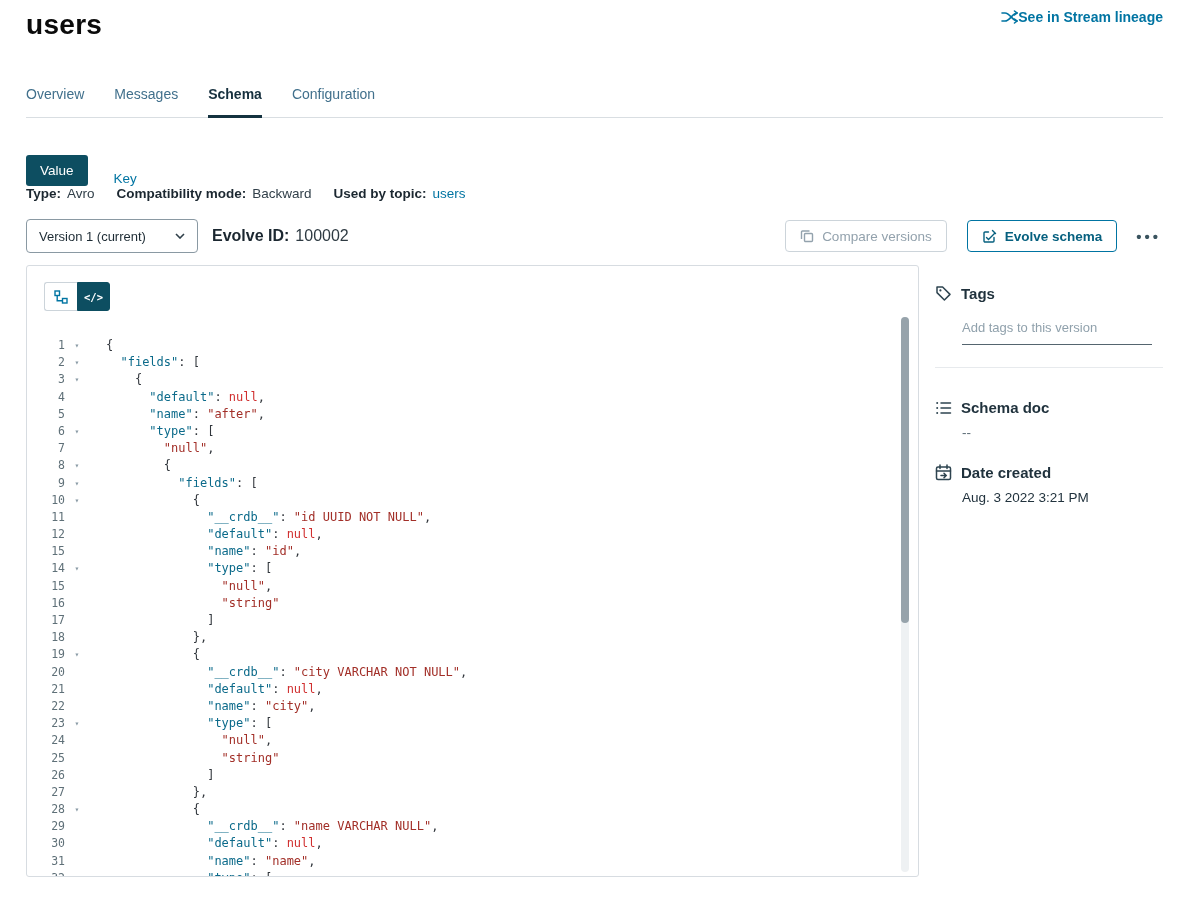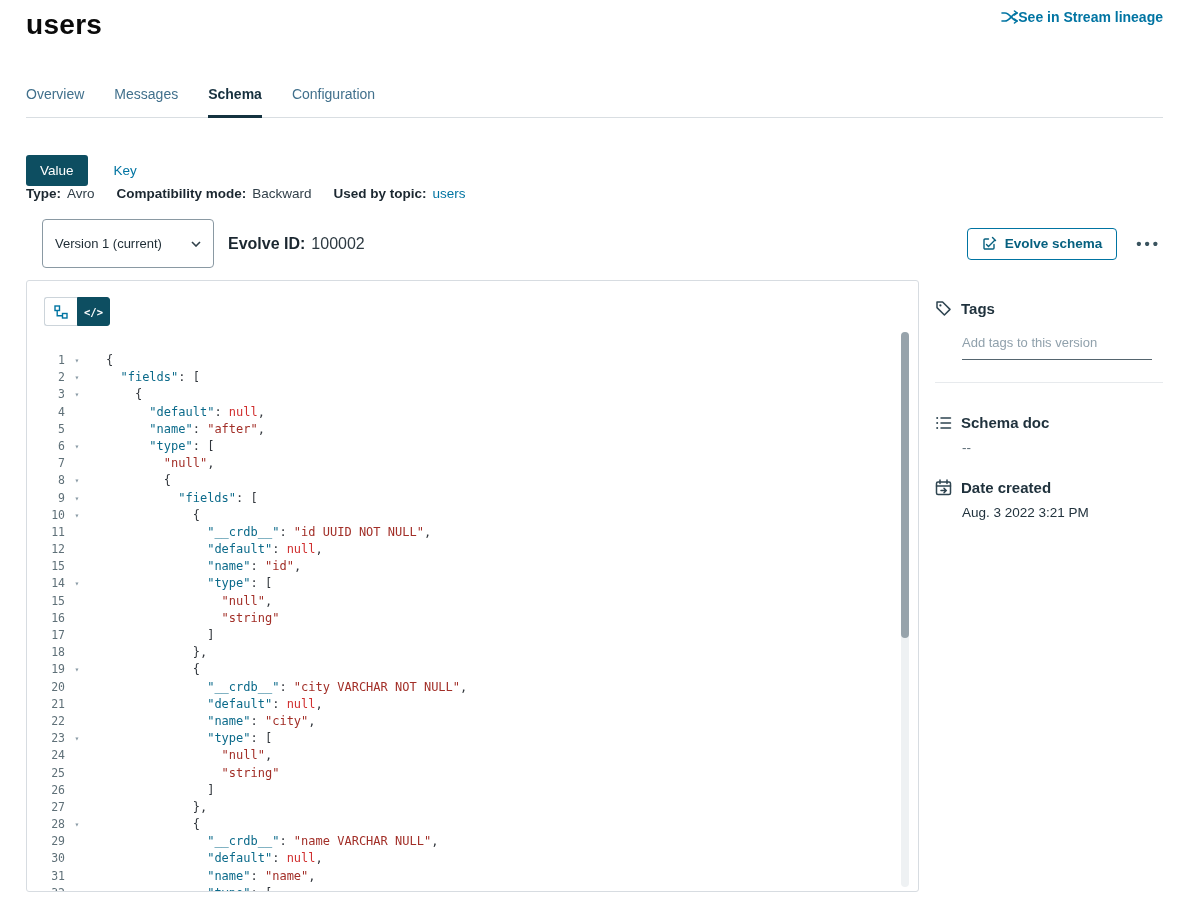--- a/index.html
+++ b/index.html
@@ -14,36 +14,36 @@
   .title { font-size:28px; font-weight:700; color:#0b0b0b; letter-spacing:.3px; }
   .lineage { display:flex; align-items:center; gap:0; color:var(--accent);
     font-size:14px; font-weight:600; cursor:pointer; text-decoration:none; }
 
   
   .tabbar { display:flex; gap:30px; margin-top:45px; border-bottom:1px solid #d9dee2; }
   .tab { padding-bottom:13px; font-size:14px; color:#41708c; cursor:pointer; }
   .tab.active { color:#16303e; font-weight:600; border-bottom:3px solid #14323f; margin-bottom:-1px; }
 
   
-  .serde-row { margin-top:37px; display:flex; align-items:center; gap:26px; }
+  .serde-row { margin-top:37px; display:flex; align-items:flex-end; gap:26px; }
   .btn-value { background:var(--dark); color:#fff; border:none; border-radius:3px;
     font-size:13.5px; padding:8px 14px; font-family:inherit; cursor:pointer; }
   .key-link { color:var(--accent); font-size:13.5px; cursor:pointer; }
 
   
   .meta-row { display:flex; align-items:center; font-size:13.5px; color:#32404a; }
   .meta-label { font-weight:700; color:#1b2730; margin-right:6px; }
   .meta-gap { width:22px; }
   .meta-link { color:var(--accent); cursor:pointer; }
 
   
   .toolbar-row { margin-top:18px; display:flex; align-items:center; }
-  .version-select { width:172px; height:49px; border:1px solid #8a99a3; border-radius:4px;
+  .version-select { width:172px; height:34px; border:1px solid #8a99a3; border-radius:4px;
     display:flex; align-items:center; justify-content:space-between; padding:0 12px;
-    font-size:13px; color:#1d2b34; cursor:pointer; background:#fff;margin-left:16px; }
+    font-size:13px; color:#1d2b34; cursor:pointer; background:#fff; }
   .schema-id-label { margin-left:14px; }
   .spacer { flex:1; }
   .btn { height:32px; border-radius:4px; display:flex; align-items:center; gap:8px;
     font-size:13.5px; padding:0 14px; cursor:pointer; background:#fff; font-family:inherit; }
   .btn-compare { border:1px solid #ccd4da; color:#93a2ad; }
   .btn-evolve { border:1px solid var(--accent); color:#06607f; margin-left:20px; font-weight:600; }
   .more { margin-left:17px; color:#3a545f; font-size:15px; letter-spacing:3px; cursor:pointer;
     font-weight:700; line-height:1; padding:4px 2px; }
 
   
@@ -137,20 +137,29 @@
       <span>Version 1 (current)</span>
       <span>
         <svg width="10" height="6" viewBox="0 0 10 6" fill="none" stroke="#30404a" stroke-width="1.6">
             <path d="M1 1l4 4 4-4"></path>
           </svg>
       </span>
     </div>
     <span class="meta-label schema-id-label">Evolve ID:</span>
     <span>100002</span>
     <div class="spacer"></div>
+    <button class="btn btn-compare">
+      <span>
+        <svg width="14" height="14" viewBox="0 0 14 14" fill="none" stroke="#93a2ad" stroke-width="1.4">
+          <rect x="4.5" y="4.5" width="8" height="8" rx="1"></rect>
+          <path d="M9.5 2H2.5a1 1 0 0 0-1 1v7"></path>
+        </svg>
+      </span>
+      <span>Compare versions</span>
+    </button>
     <button class="btn btn-evolve">
       <span>
         <svg width="15" height="15" viewBox="0 0 15 15" fill="none" stroke="#06607f" stroke-width="1.4" stroke-linecap="round">
           <path d="M12 8.5V12a1 1 0 0 1-1 1H3a1 1 0 0 1-1-1V4a1 1 0 0 1 1-1h3.5"></path>
           <path d="M4.5 8.5l2 2L12.5 4.5"></path>
           <path d="M10.5 1.5l3 3"></path>
         </svg>
       </span>
       <span>Evolve schema</span>
     </button>

